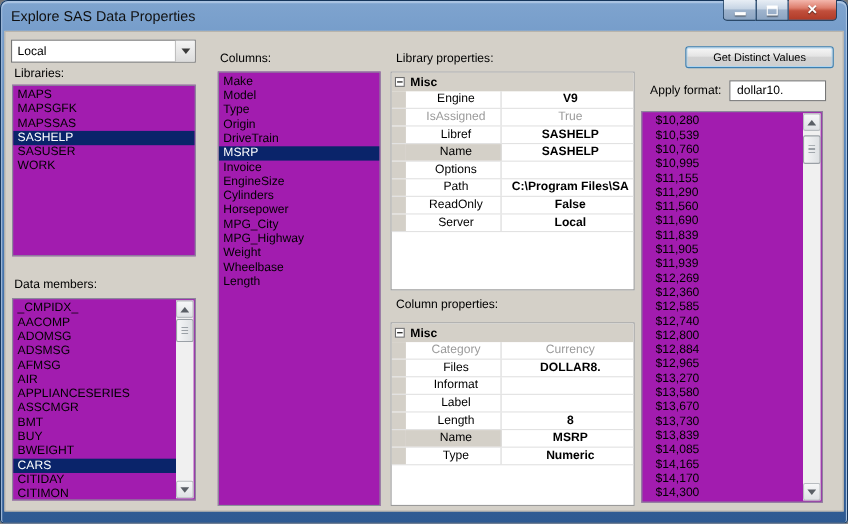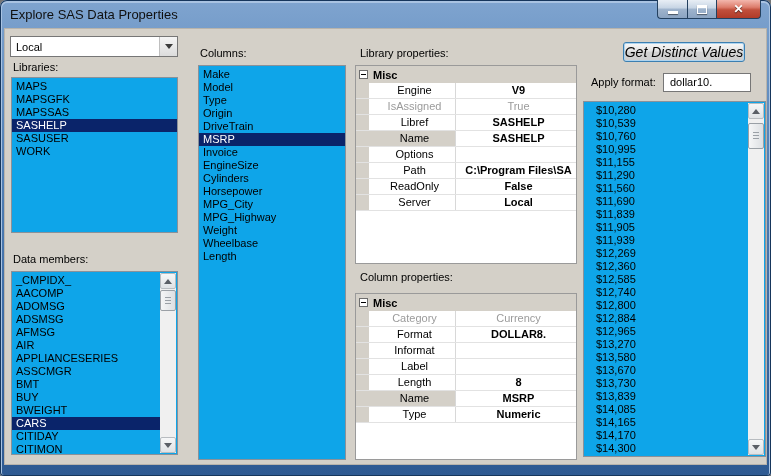--- a/index.html
+++ b/index.html
@@ -45,21 +45,21 @@
 
   
   .combo { left:6px; top:8px; width:168px; height:21px; background:#fff;
     border:1px solid #767676; display:flex; align-items:center; }
   .combo-text { flex:1; font-size:11px; padding-left:5px; color:#000; }
   .combo-btn { width:18px; height:100%; border-left:1px solid #bfbfbf;
     background:linear-gradient(180deg,#f4f4f4,#dcdcdc); display:flex; align-items:center; justify-content:center; }
   .arrow-down { width:0; height:0; border-left:4px solid transparent; border-right:4px solid transparent; border-top:5px solid #3a3a3a; }
 
   
-  .listbox { background:#0ea5e9; border:1px solid #8a9199; overflow:hidden; padding-top:2px; }
+  .listbox { background:#a21caf; border:1px solid #8a9199; overflow:hidden; padding-top:2px; }
   .lb-item { font-size:11px; line-height:13px; height:13px; padding-left:4px; white-space:nowrap; color:#000; }
   .lb-item.sel { background:#0a246a; color:#fff; }
   .values-box .lb-item { padding-left:12px; }
 
   
   .vscroll { position:absolute; top:1px; bottom:1px; right:1px; width:16px; background:#f0f0f0; }
   .sb-btn { position:absolute; left:0; width:16px; height:16px;
     background:linear-gradient(180deg,#f6f7f8,#dfe2e5); border:1px solid #b8bcc0; border-radius:2px;
     display:flex; align-items:center; justify-content:center; }
   .sb-btn.up { top:0; } .sb-btn.down { bottom:0; }
@@ -79,25 +79,25 @@
   .pgrid-row { display:flex; height:16px; border-bottom:1px solid #e2e2e2; }
   .cell-indent { width:13px; flex:none; background:#d4d0c8; }
   .cell-name { width:87px; flex:none; font-size:11px; line-height:15px; padding-left:5px;
     border-right:1px solid #d8d8d8; color:#000; white-space:nowrap; overflow:hidden; }
   .cell-value { flex:1; font-size:11px; line-height:15px; padding-left:5px; color:#000; white-space:nowrap; overflow:hidden; }
   .cell-value.boldval { font-weight:bold; }
   .pgrid-row.disabled .cell-name, .pgrid-row.disabled .cell-value { color:#9b9b9b; font-weight:normal; }
   .pgrid-row.selname .cell-name { background:#d4d0c8; }
 
   
-  .push-btn { left:619px; top:14px; width:122px; height:20px;
+  .push-btn { left:619px; top:14px; width:135px; height:20px;
     border:1px solid #3c7fb1; border-radius:3px;
     background:linear-gradient(180deg,#f8f8f8,#e4e4e4 45%,#d2d2d2 50%,#cfcfcf);
     box-shadow:0 0 0 1px #aed4ef inset;
-    font-size:14px; color:#000; display:flex; align-items:center; justify-content:center;font-style:italic; }
+    font-size:10px; color:#000; display:flex; align-items:center; justify-content:center; }
   .textbox { left:659px; top:45px; width:88px; height:19px; background:#fff;
     border:1px solid #767676; font-size:11px; line-height:17px; padding-left:6px; color:#000; }
 </style>
 </head>
 <body>
 
 <div id="window">
 
   <div class="titlebar">
     <div class="title-text">Explore SAS Data Properties</div>
@@ -238,21 +238,21 @@
         <span class="cat-label">Misc</span>
       </div>
       <div>
           <div class="pgrid-row disabled">
             <div class="cell-indent"></div>
             <div class="cell-name">Category</div>
             <div class="cell-value">Currency</div>
           </div>
           <div class="pgrid-row">
             <div class="cell-indent"></div>
-            <div class="cell-name">Format</div>
+            <div class="cell-name">Files</div>
             <div class="cell-value boldval">DOLLAR8.</div>
           </div>
           <div class="pgrid-row">
             <div class="cell-indent"></div>
             <div class="cell-name">Informat</div>
             <div class="cell-value boldval"></div>
           </div>
           <div class="pgrid-row">
             <div class="cell-indent"></div>
             <div class="cell-name">Label</div>
@@ -273,21 +273,21 @@
             <div class="cell-name">Type</div>
             <div class="cell-value boldval">Numeric</div>
           </div>
         </div>
     </div>
 
     <div class="abs push-btn">Get Distinct Values</div>
     <div class="abs label" style="left:587px; top:48px;">Apply format:</div>
     <div class="abs textbox">dollar10.</div>
 
-    <div class="abs listbox values-box" style="left:579px; top:73px; width:183px; height:356px;">
+    <div class="abs listbox values-box" style="left:579px; top:73px; width:165px; height:356px;">
       <div style="margin-right:17px;">
           <div class="lb-item">$10,280</div>
           <div class="lb-item">$10,539</div>
           <div class="lb-item">$10,760</div>
           <div class="lb-item">$10,995</div>
           <div class="lb-item">$11,155</div>
           <div class="lb-item">$11,290</div>
           <div class="lb-item">$11,560</div>
           <div class="lb-item">$11,690</div>
           <div class="lb-item">$11,839</div>

